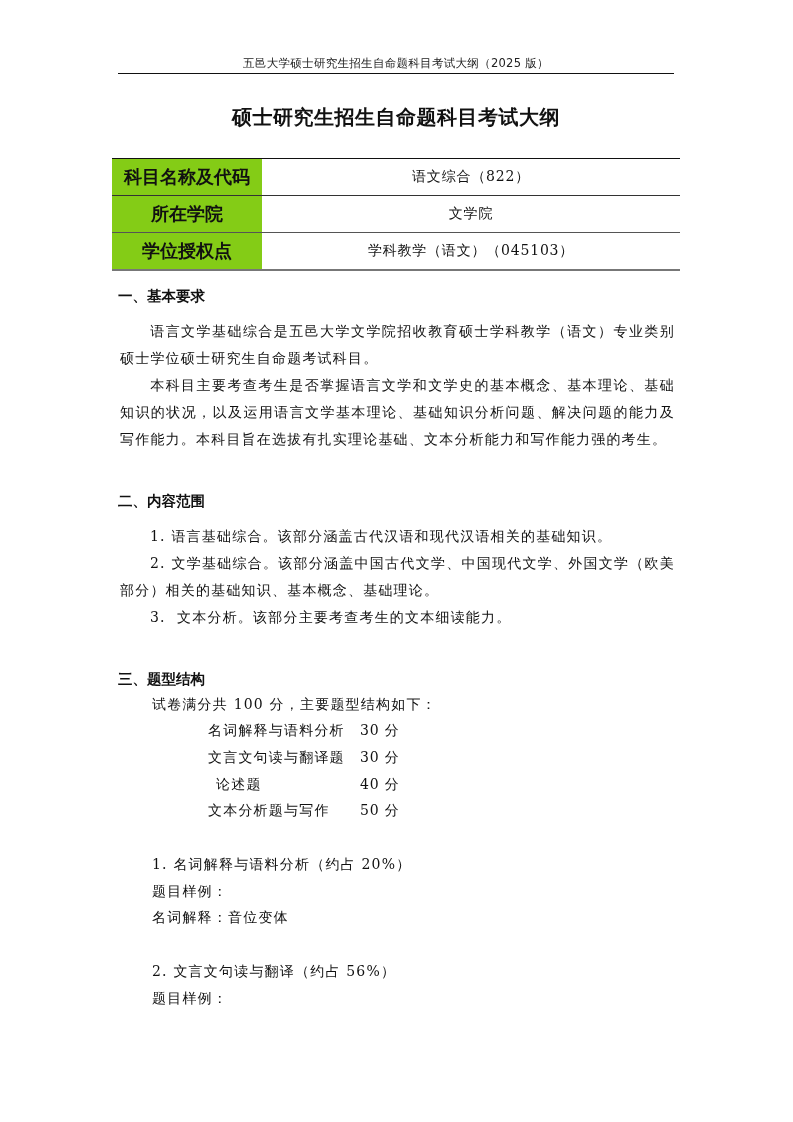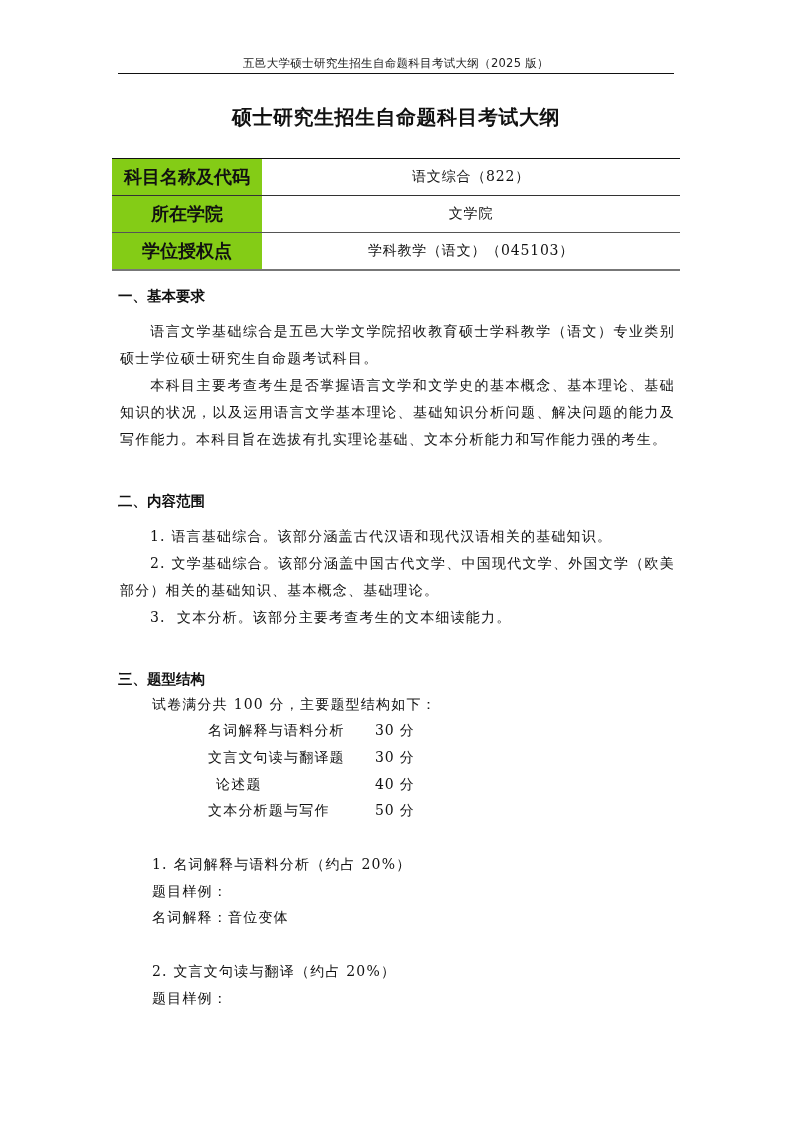--- a/index.html
+++ b/index.html
@@ -21,21 +21,21 @@
   .info-table td.value { text-align: center; letter-spacing: 0.8px; }
 
   .sec-heading { position: absolute; left: 118px; font-size: 14.5px; font-weight: bold; font-family: "DejaVu Sans", "Liberation Sans", sans-serif; }
   .para { position: absolute; left: 120px; width: 555px; font-size: 14px; line-height: 27px; text-align: justify; letter-spacing: 1.2px; }
   .para .indent { display: inline-block; width: 30px; }
   .line { position: absolute; font-size: 14px; letter-spacing: 1.2px; white-space: nowrap; }
 
   .score-row { position: absolute; left: 0; width: 670px; height: 26px; }
   .score-name { position: absolute; left: 208px; font-size: 14px; letter-spacing: 1.2px; white-space: nowrap; }
   .score-name.inset { left: 216px; font-family: Liberation Serif, serif; }
-  .score-val { position: absolute; left: 375px; font-size: 14px; letter-spacing: 0.8px; white-space: nowrap; }
+  .score-val { position: absolute; left: 360px; font-size: 14px; letter-spacing: 0.8px; white-space: nowrap; }
 </style>
 </head>
 <body>
 
 <div class="page">
 
   <div class="running-header">五邑大学硕士研究生招生自命题科目考试大纲（2025 版）</div>
   <div class="header-rule"></div>
 
   <div class="doc-title">硕士研究生招生自命题科目考试大纲</div>
@@ -83,16 +83,16 @@
   </div>
   <div class="score-row" style="top:802px;">
     <span class="score-name">文本分析题与写作</span>
     <span class="score-val">50 分</span>
   </div>
 
   <div class="line" style="left:152px; top:856px;">1. 名词解释与语料分析（约占 20%）</div>
   <div class="line" style="left:152px; top:883px;">题目样例：</div>
   <div class="line" style="left:152px; top:909px;">名词解释：音位变体</div>
 
-  <div class="line" style="left:152px; top:963px;">2. 文言文句读与翻译（约占 20%）</div>
+  <div class="line" style="left:152px; top:963px;">2. 文言文句读与翻译（约占 56%）</div>
   <div class="line" style="left:152px; top:990px;">题目样例：</div>
 
 </div>
 
 </body></html>

